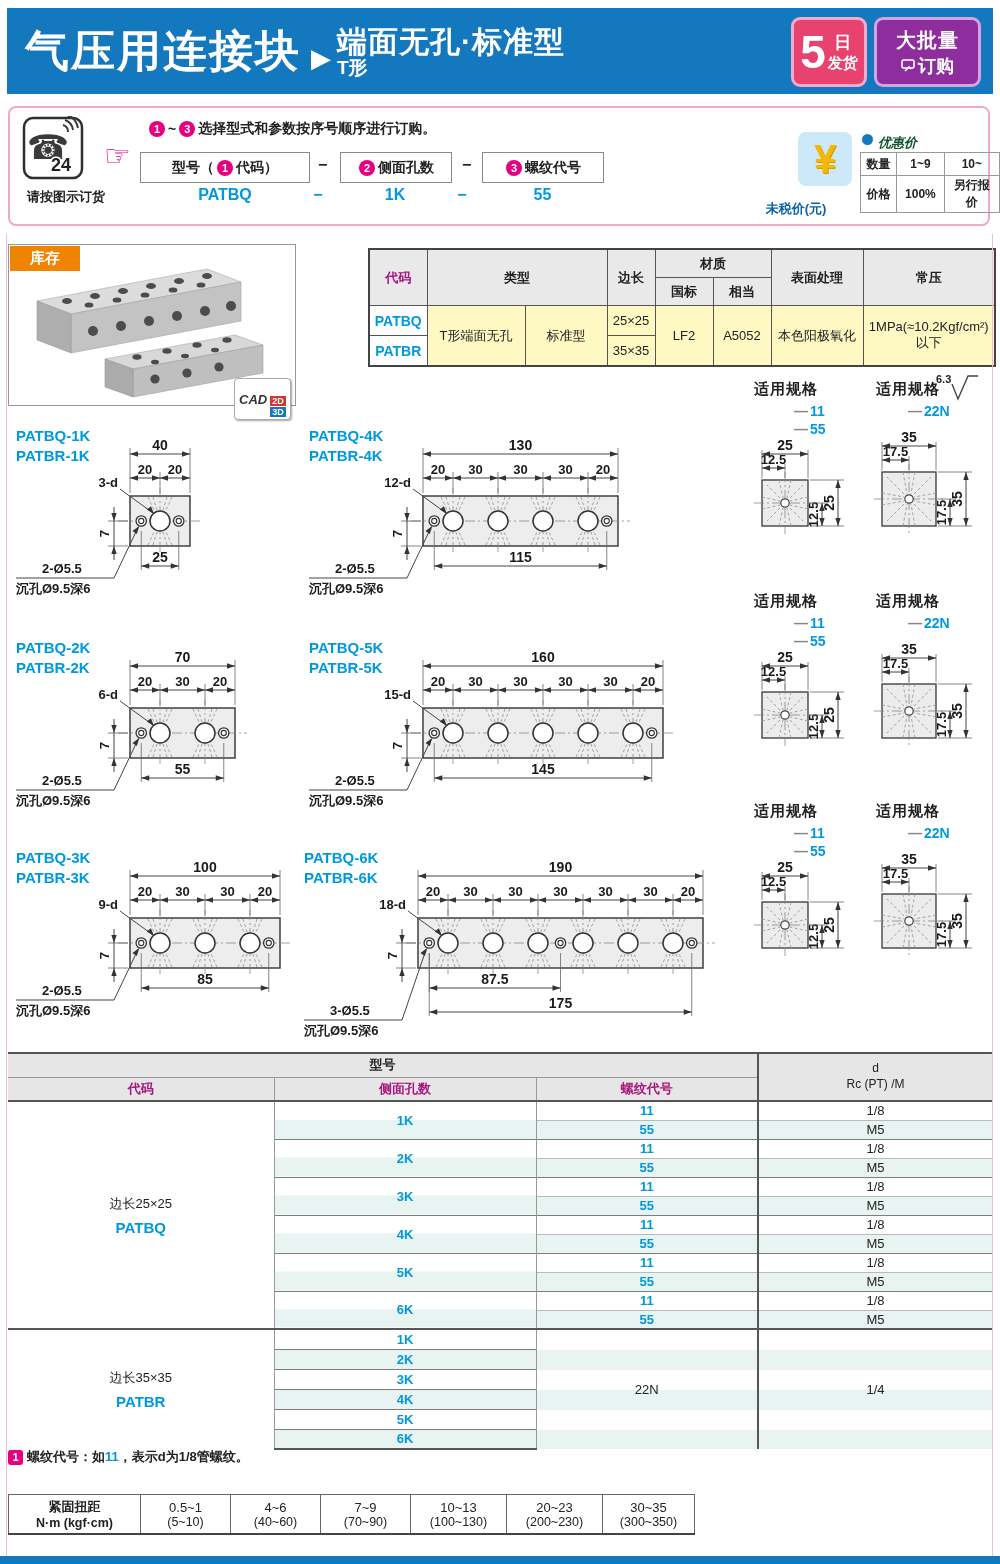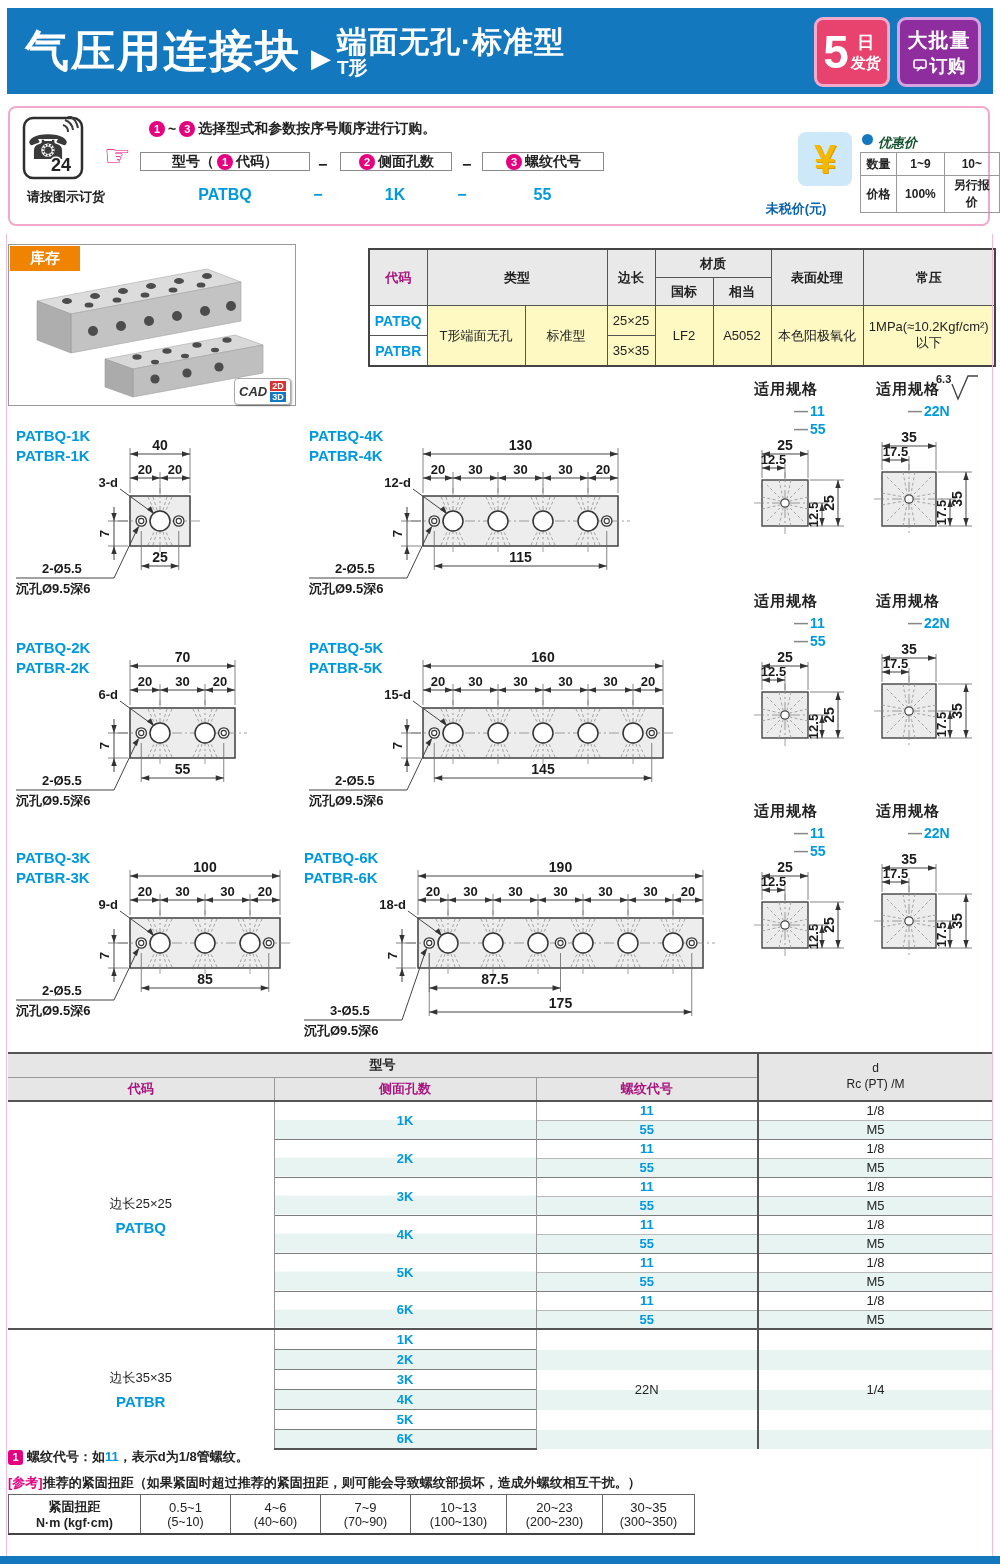--- a/index.html
+++ b/index.html
@@ -13,47 +13,47 @@
   .hdr-sub{margin-top:2px;line-height:1.05;}
   .hdr-sub .s1{font-size:30px;font-weight:bold;letter-spacing:1px;}
   .hdr-sub .s2{font-size:19px;font-weight:bold;}
   .badges{position:absolute;right:12px;top:9px;display:flex;gap:7px;}
   .bdg{border-radius:9px;color:#fff;text-align:center;box-sizing:border-box;}
   .bdg-day{width:76px;height:70px;background:#e8426e;border:3px solid #f4aacb;display:flex;align-items:center;justify-content:center;}
   .bdg-day .num{font-size:46px;font-weight:bold;line-height:1;}
   .bdg-day .col{display:flex;flex-direction:column;align-items:center;margin-left:2px;}
   .bdg-day .unit{font-size:17px;font-weight:bold;}
   .bdg-day .txt{font-size:15px;font-weight:bold;}
-  .bdg-bulk{width:84px;height:70px;background:#8e2d9e;border:3px solid #d6a3e2;display:flex;flex-direction:column;align-items:center;justify-content:center;}
+  .bdg-bulk{width:107px;height:70px;background:#8e2d9e;border:3px solid #d6a3e2;display:flex;flex-direction:column;align-items:center;justify-content:center;}
   .bdg-bulk .l1{font-size:20px;font-weight:bold;letter-spacing:1px;}
   .bdg-bulk .l2{font-size:18px;font-weight:bold;display:flex;align-items:center;gap:3px;}
 
   
   .obox{left:8px;top:106px;width:982px;height:120px;border:2px solid #f2a9c9;border-radius:8px;box-sizing:border-box;}
   .phone-cap{left:12px;top:188px;width:108px;text-align:center;font-size:13px;font-weight:bold;color:#222;}
   .hand{left:104px;top:138px;font-size:30px;color:#e4007f;}
   .instr{left:148px;top:120px;font-size:14px;font-weight:bold;color:#222;display:flex;align-items:center;gap:2px;}
   .cnum{display:inline-flex;width:16px;height:16px;border-radius:50%;background:#e4007f;color:#fff;font-size:11px;font-weight:bold;align-items:center;justify-content:center;margin:0 1px;}
-  .fbox{position:absolute;height:19px;border:1px solid #8a8a8a;box-sizing:border-box;display:flex;align-items:center;justify-content:center;font-size:14px;font-weight:bold;color:#222;gap:2px;}
+  .fbox{position:absolute;height:31px;border:1px solid #8a8a8a;box-sizing:border-box;display:flex;align-items:center;justify-content:center;font-size:14px;font-weight:bold;color:#222;gap:2px;}
   .dashb{position:absolute;top:156px;font-size:16px;font-weight:bold;color:#222;}
   .pval{position:absolute;top:186px;font-size:16px;font-weight:bold;color:#0099dd;text-align:center;}
   .yicon{left:798px;top:132px;width:54px;height:54px;background:#cde8f8;border-radius:8px;display:flex;align-items:center;justify-content:center;font-size:40px;font-weight:bold;color:#f5b800;text-shadow:1px 1px 0 #d89b00;}
   .ycap{left:756px;top:200px;width:80px;text-align:center;font-size:13px;font-weight:bold;color:#0b62a8;}
   .ptitle{left:862px;top:134px;font-size:13px;font-weight:bold;color:#14532d;display:flex;align-items:flex-start;gap:5px;font-style:italic;}
   .ptitle .dot{width:11px;height:11px;border-radius:50%;background:#1478be;display:inline-block;}
   .ptable{left:860px;top:152px;border-collapse:collapse;font-size:12px;font-weight:bold;color:#222;}
   .ptable td{border:1px solid #999;padding:1px 4px;text-align:center;height:20px;}
 
   
   .photo{left:8px;top:244px;width:288px;height:162px;border:1px solid #999;box-sizing:border-box;background:#fff;}
   .stock{left:10px;top:246px;background:#f08300;color:#fff;font-size:15px;font-weight:bold;padding:3px 20px;}
   .cadbadge{left:234px;top:378px;background:#fff;border:1px solid #aaa;border-radius:4px;box-shadow:1px 1px 2px rgba(0,0,0,.35);display:flex;align-items:center;padding:2px 4px;gap:3px;}
   .cadbadge .cad{font-size:13px;font-weight:bold;font-style:italic;color:#333;}
   .cadbadge .dd{display:flex;flex-direction:column;gap:1px;}
-  .cadbadge .d2{background:#d63333;color:#fff;font-size:9px;font-weight:bold;padding:0 2px;}
+  .cadbadge .d2{background:#d63333;color:#fff;font-size:9px;font-weight:bold;padding:0 2px;margin-top:15px;}
   .cadbadge .d3{background:#1478be;color:#fff;font-size:9px;font-weight:bold;padding:0 2px;}
 
   
   .spec{left:368px;top:248px;border-collapse:collapse;table-layout:fixed;font-size:13px;color:#222;}
   .spec th,.spec td{border:1px solid #555;text-align:center;padding:0;}
   .spec th{background:#e9e9e9;font-weight:bold;height:27px;}
   .spec .mg{color:#a8157f;}
   .spec td{height:29px;background:#fef9c3;}
   .spec td.code{background:#fff;color:#0099dd;font-weight:bold;font-size:14px;}
   .spec{border:2px solid #444;}
@@ -1220,23 +1220,20 @@
         <tr class="g2r rc lastrow">
           <td class="kcell6 c2 ksep">6K</td>
         </tr>
       </tbody>
   </table>
 
   <div class="abs note1">
     <span class="nicon">1</span>
     <span><span>螺纹代号：如</span><span class="hl">11</span><span>，表示d为1/8管螺纹。</span></span>
   </div>
-  <div class="abs refline">
-    <span class="reftag">[参考]</span><span>推荐的紧固扭距（如果紧固时超过推荐的紧固扭距，则可能会导致螺纹部损坏，造成外螺纹相互干扰。）</span>
-  </div>
   <table class="abs ttable">
     <colgroup>
         <col style="width:132px;">
         <col style="width:90px;">
         <col style="width:90px;">
         <col style="width:90px;">
         <col style="width:96px;">
         <col style="width:96px;">
         <col style="width:92px;">
       </colgroup>

